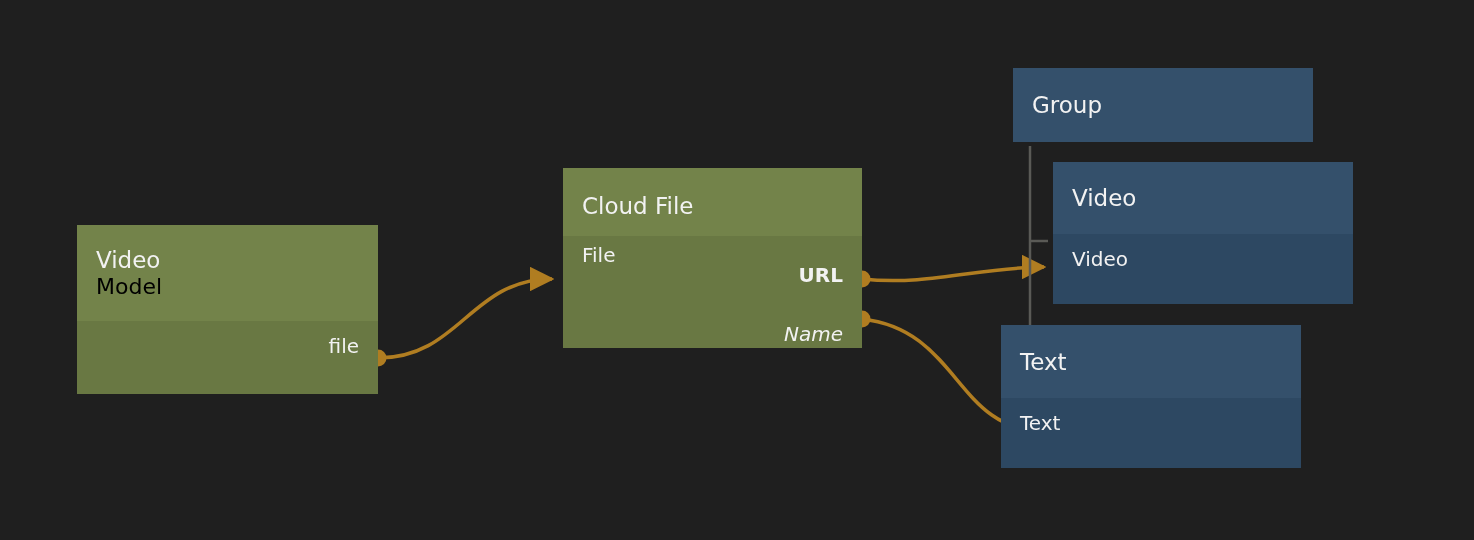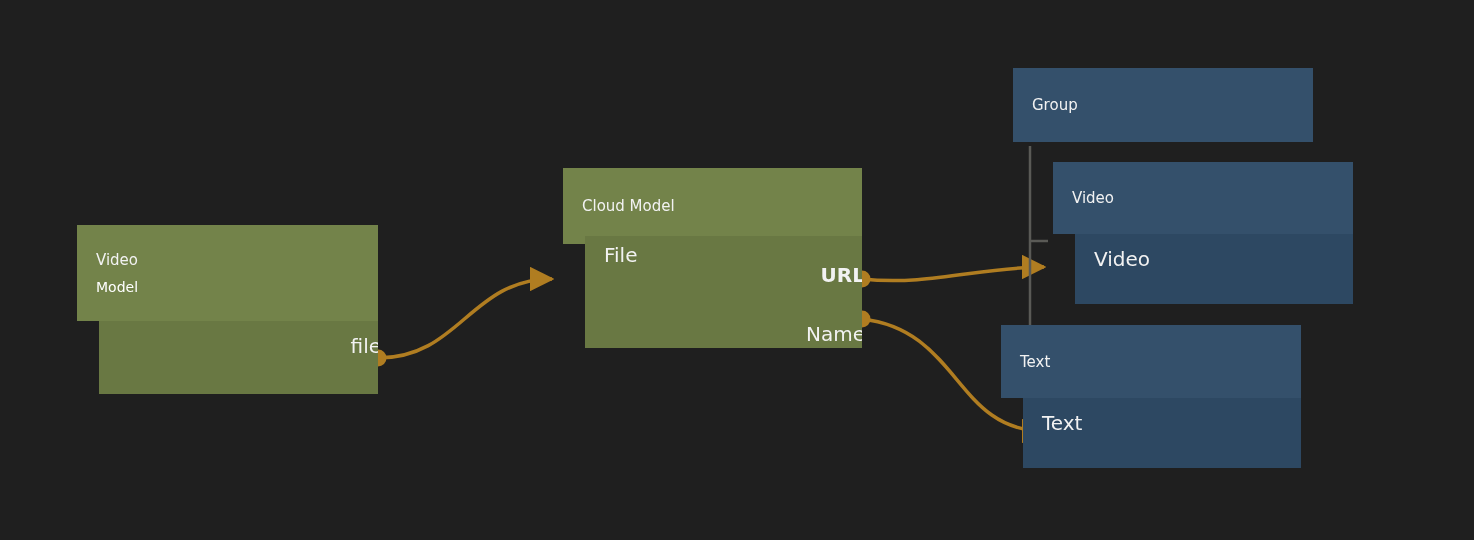--- a/index.html
+++ b/index.html
@@ -30,35 +30,34 @@
   .node-header {
     box-sizing: border-box;
     width: 100%;
     padding: 0 19px;
     display: flex;
     flex-direction: column;
     justify-content: center;
   }
   .node-title {
     color: #f2f2f2;
-    font-size: 15px;
+    font-size: 23px;
     line-height: 28px;
     white-space: nowrap;
   }
   .node-subtitle {
-    color: #ffffff;
-    font-size: 14px;
+    color: #000000;
+    font-size: 22px;
     line-height: 26px;
     white-space: nowrap;
   }
   .node-body {
     box-sizing: border-box;
     width: 100%;
     position: relative;
-    margin-left: 22px;
   }
   .port-row {
     box-sizing: border-box;
     display: flex;
     align-items: center;
     width: 100%;
     padding: 0 19px;
     height: 50px;
   }
   .port-row.left  { justify-content: flex-start; }
@@ -120,30 +119,30 @@
     </div>
     <div class="node-body" style="height:73px;">
       <div class="port-row right" style="height:50px;">
         <span class="port-label">file</span>
       </div>
     </div>
   </div>
 
   <div class="node green" style="left:563px; top:168px; width:299px; height:188px;">
     <div class="node-header" style="height:76px;">
-      <div class="node-title">Cloud Model</div>
+      <div class="node-title">Cloud File</div>
     </div>
     <div class="node-body" style="height:112px;">
       <div class="port-row left" style="height:38px; margin-top:-8px;">
         <span class="port-label">File</span>
       </div>
       <div class="port-row right" style="height:2px;font-weight:bold;">
         <span class="port-label">URL</span>
       </div>
-      <div class="port-row right" style="height:40px; margin-top:38px;">
+      <div class="port-row right" style="height:40px; margin-top:38px;font-style:italic;">
         <span class="port-label">Name</span>
       </div>
     </div>
   </div>
 
   <div class="node blue solid" style="left:1013px; top:68px; width:300px; height:74px;">
     <div class="node-header" style="height:74px; background:#34506b;">
       <div class="node-title">Group</div>
     </div>
   </div>

